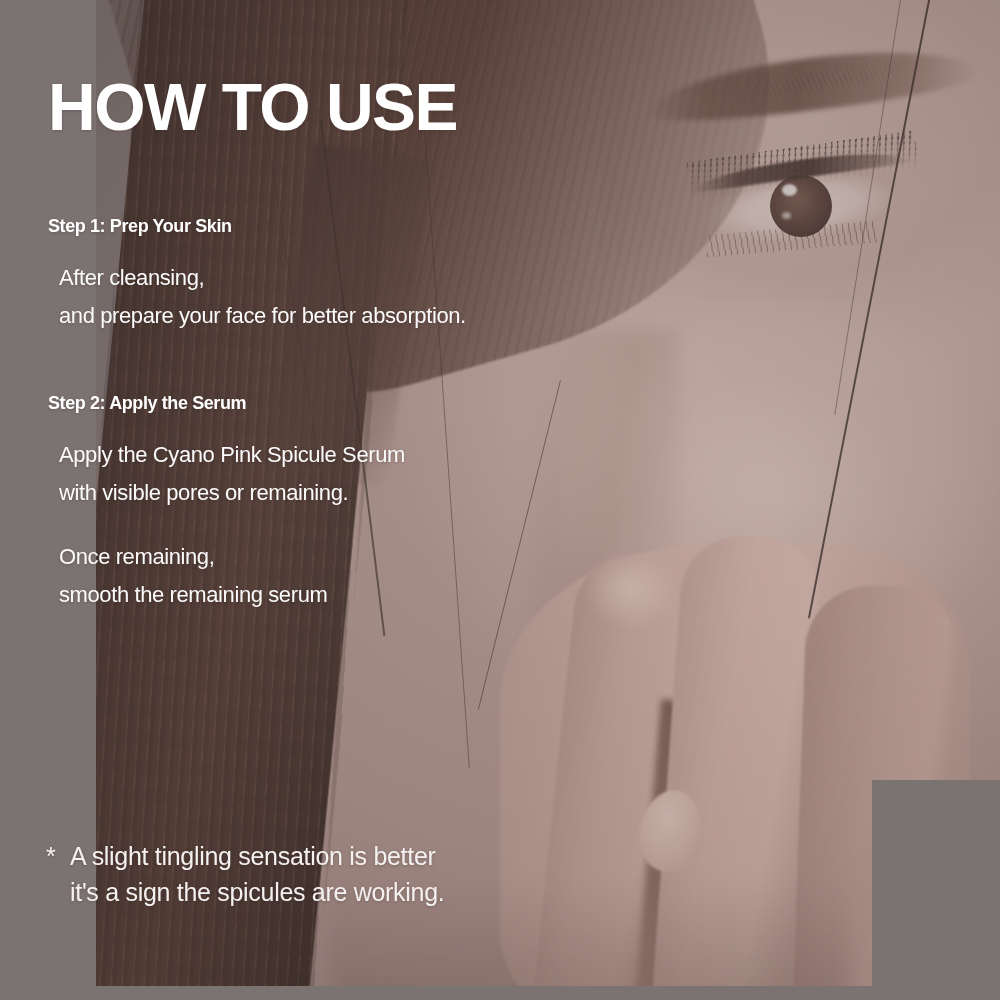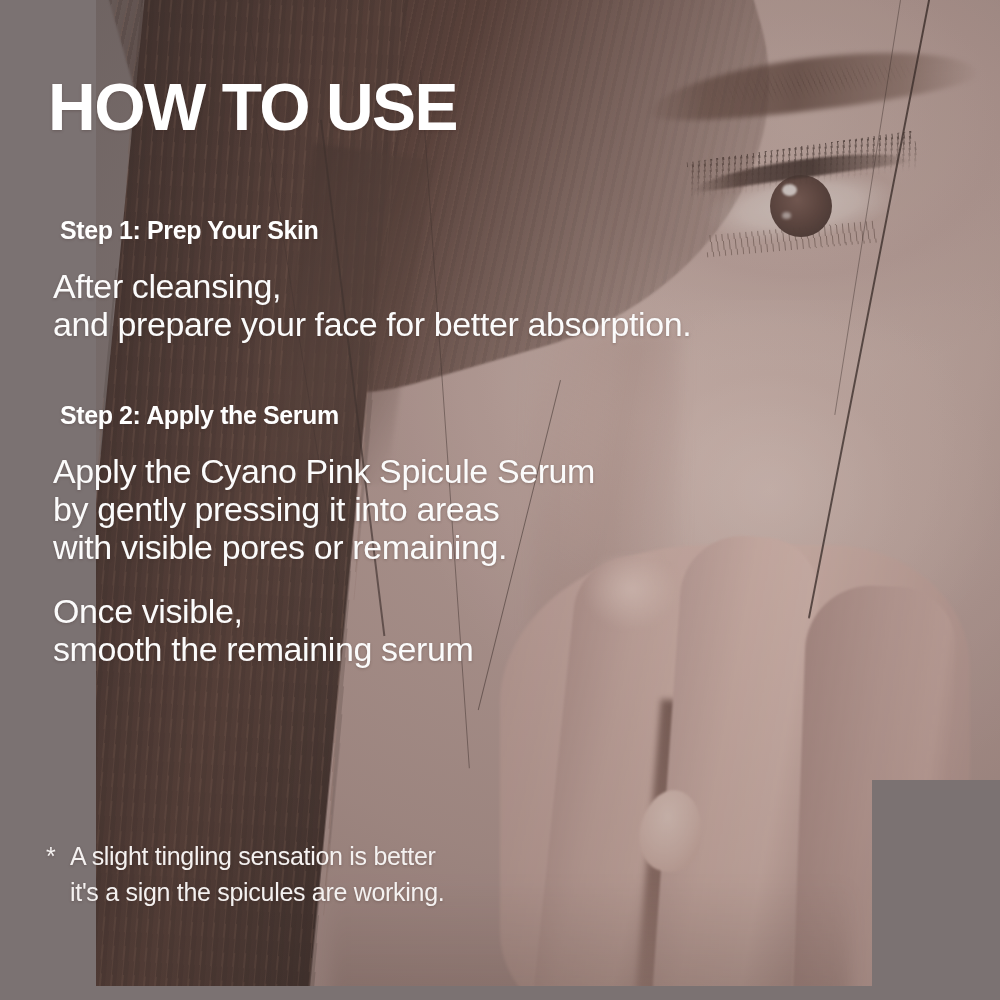--- a/index.html
+++ b/index.html
@@ -296,34 +296,34 @@
     left:48px; top:74px;
     font-size:66px;
     font-weight:700;
     letter-spacing:-1.5px;
     line-height:1;
     color:#ffffff;
     white-space:nowrap;
   }
   .steps { position:absolute; left:48px; top:216px; width:700px; }
   .step-heading {
-    font-size:25px;
+    font-size:18px;
     font-weight:700;
     letter-spacing:-0.4px;
     color:#ffffff;
-    margin:0 0 22px 12px;
+    margin:0 0 22px 0;
     white-space:nowrap;
   }
   .para {
-    font-size:34px;
+    font-size:22px;
     font-weight:400;
     line-height:38px;
     letter-spacing:-0.4px;
     color:#fbfbfb;
-    margin:5px;
+    margin:11px;
   }
   .para .ln { display:block; white-space:nowrap; }
   .step-block { margin-bottom:0; }
   .step-1 { margin-bottom:58px; }
   .para + .para { margin-top:26px; }
 
   .footnote {
     position:absolute;
     left:46px; top:838px;
     font-size:25px;
@@ -412,25 +412,24 @@
         <p class="para">
           <span class="ln">After cleansing,</span>
           <span class="ln">and prepare your face for better absorption.</span>
         </p>
       </div>
 
       <div class="step-block step-2">
         <div class="step-heading">Step 2: Apply the Serum</div>
         <p class="para">
           <span class="ln">Apply the Cyano Pink Spicule Serum</span>
-          <span class="ln">by gently pressing it into areas</span>
           <span class="ln">with visible pores or remaining.</span>
         </p>
         <p class="para">
-          <span class="ln">Once visible,</span>
+          <span class="ln">Once remaining,</span>
           <span class="ln">smooth the remaining serum</span>
         </p>
       </div>
 
     </div>
 
     <div class="footnote">
       <div class="fn-row">
         <span class="star">*</span>
         <span>A slight tingling sensation is better</span>

